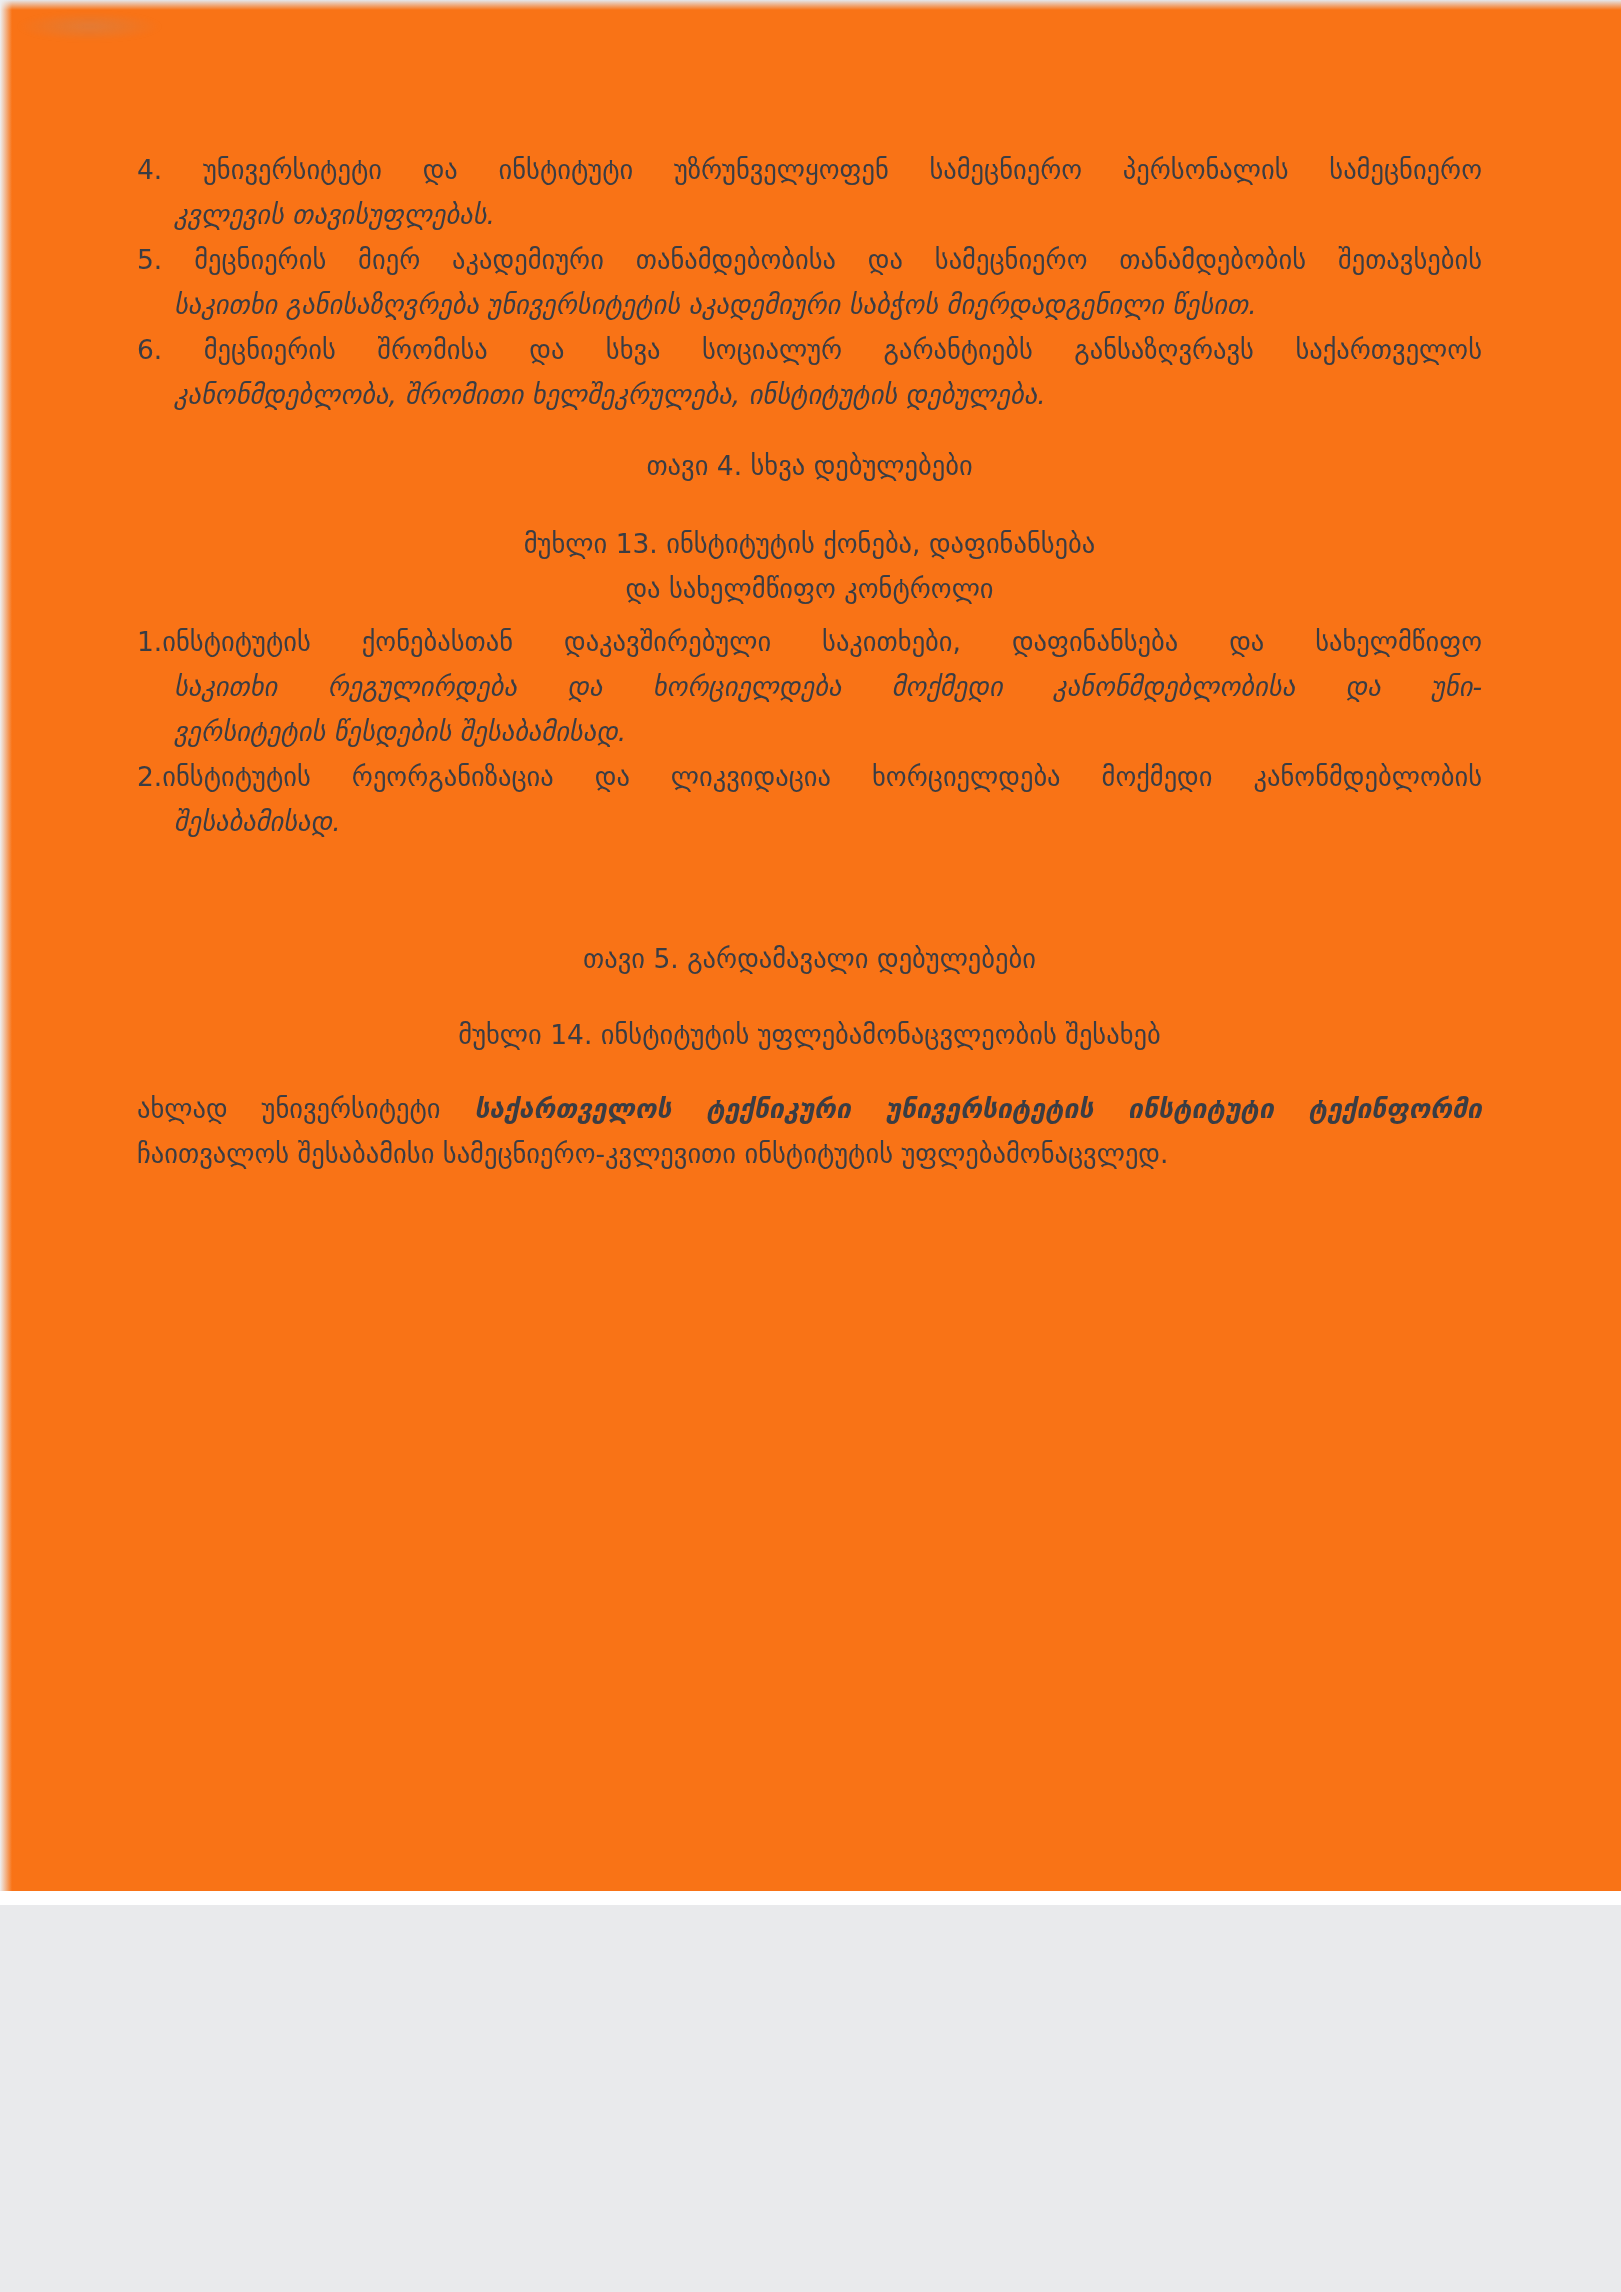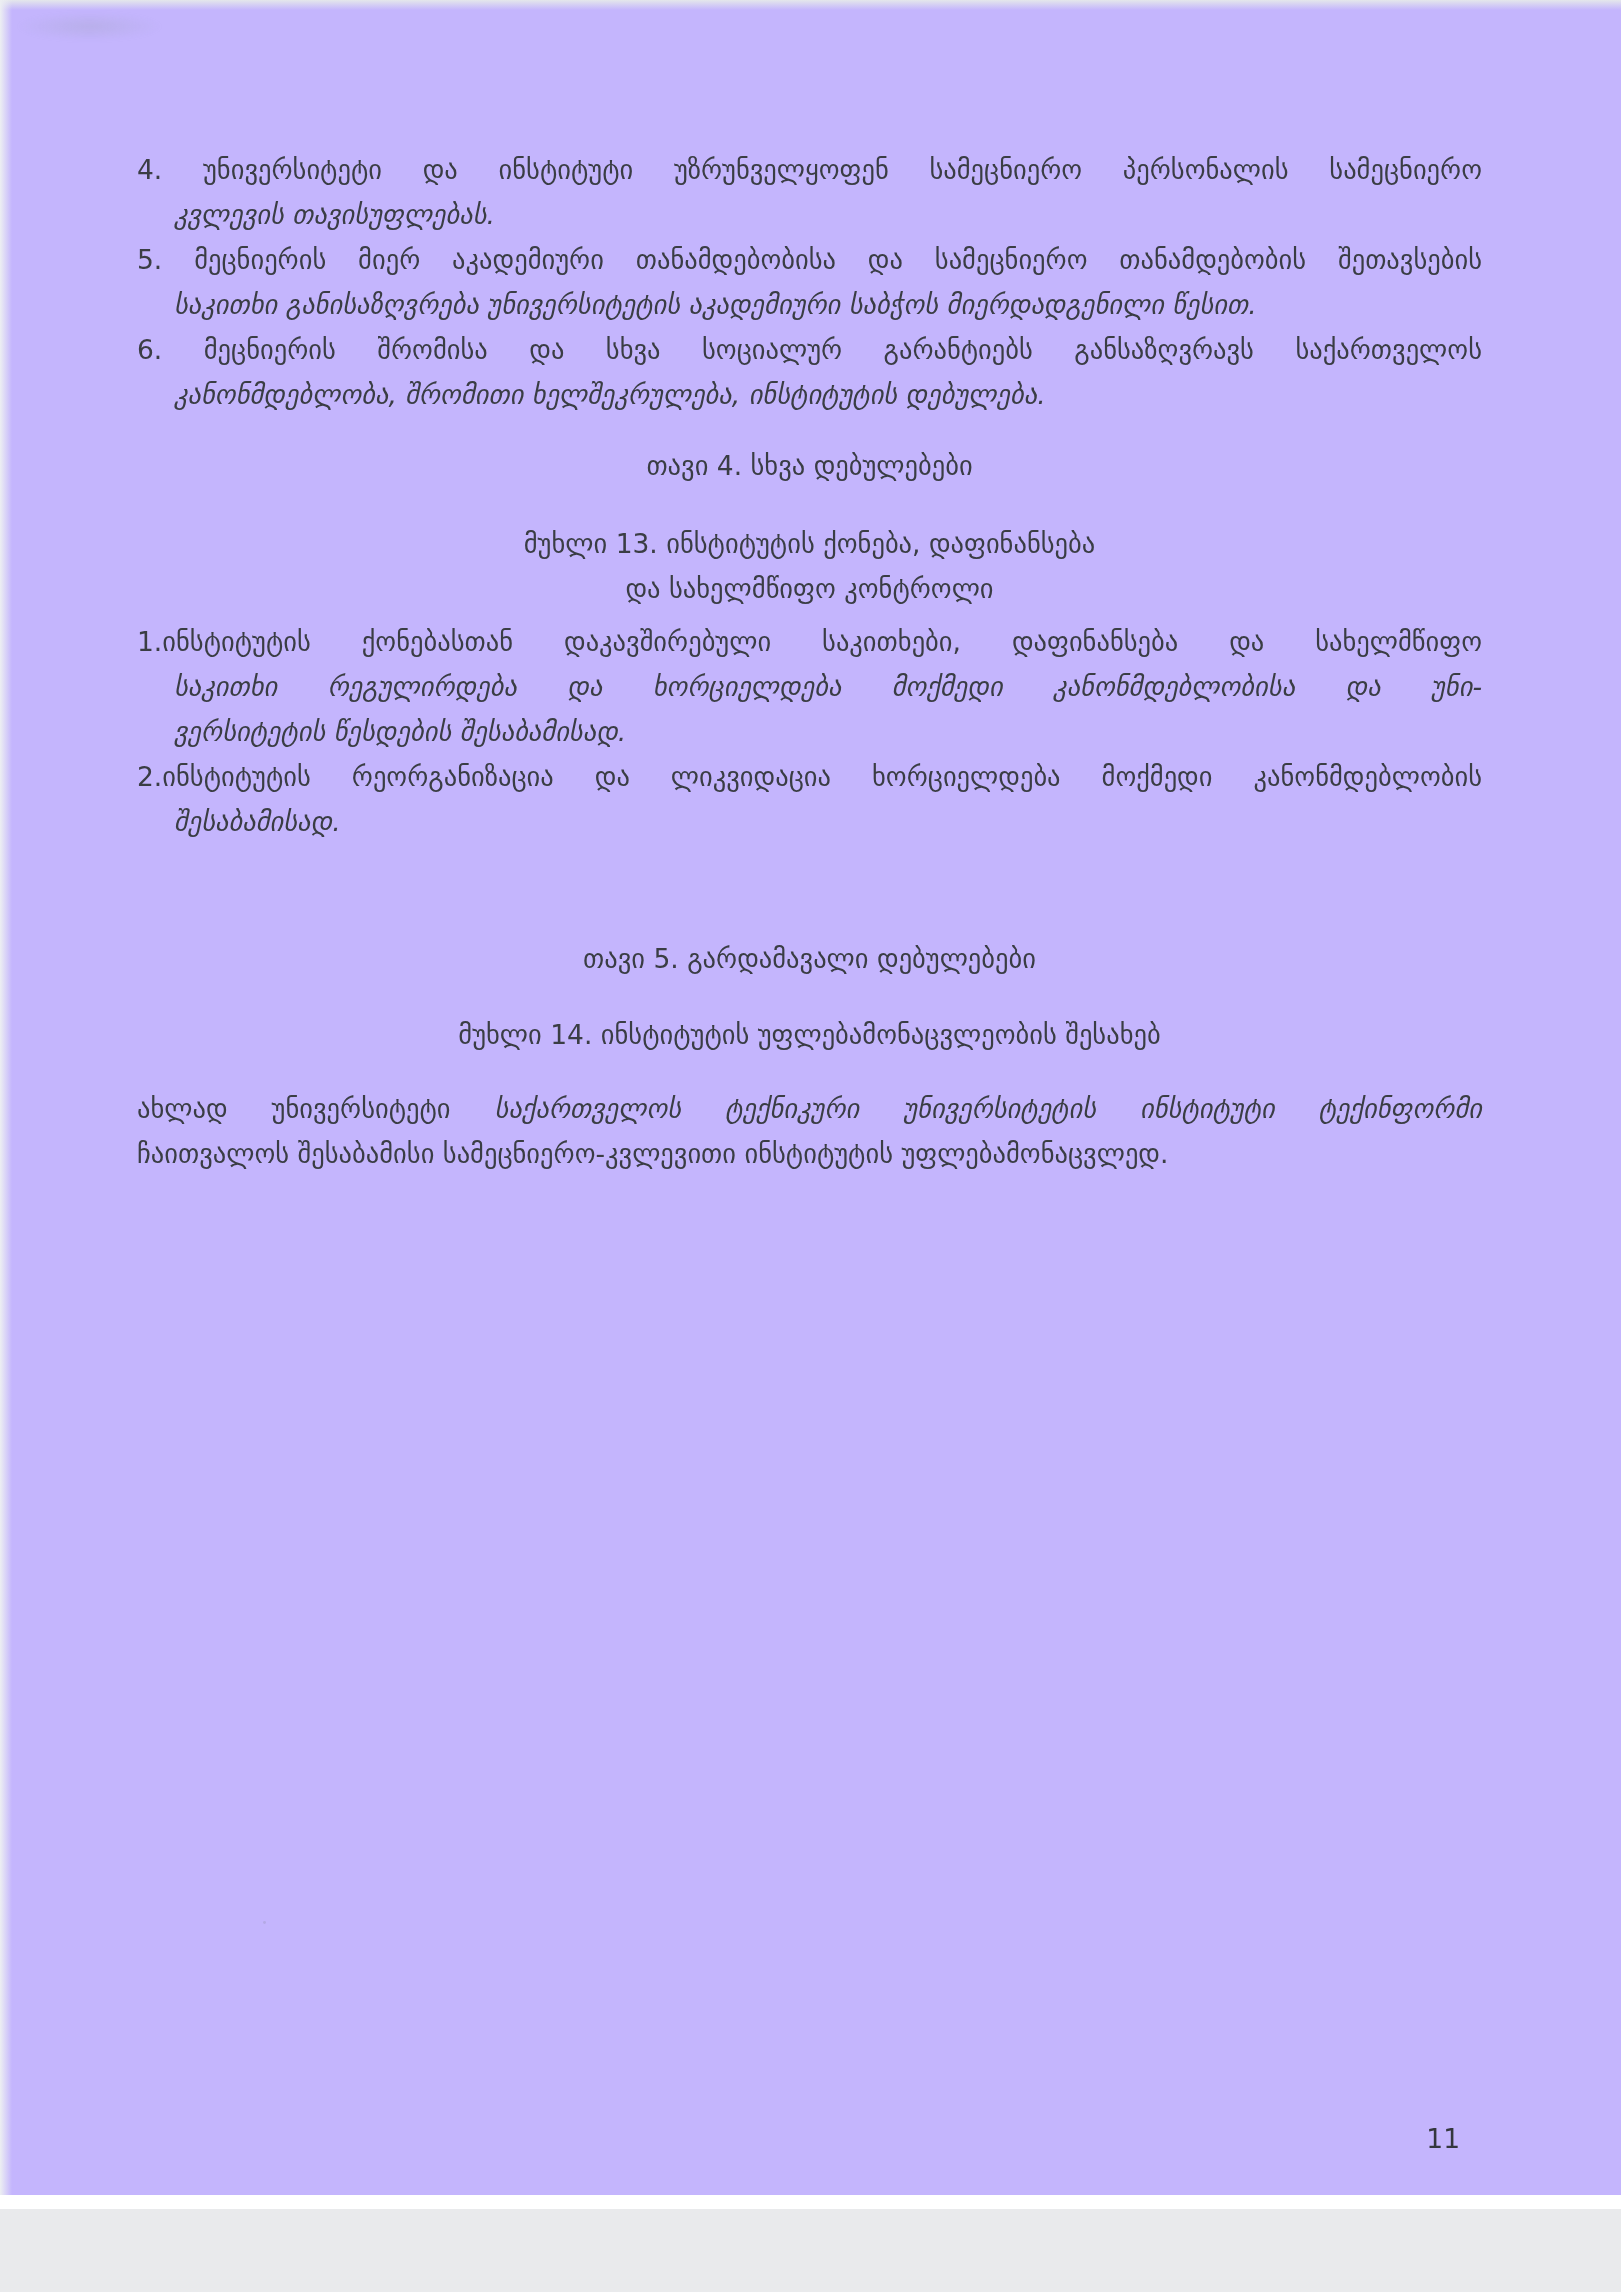--- a/index.html
+++ b/index.html
@@ -3,23 +3,23 @@
 <meta charset="utf-8">
 <style>
   html, body {
     margin: 0;
     padding: 0;
     background: #e9eaec;
   }
   .page {
     position: relative;
     width: 1621px;
-    height: 2209px;
+    height: 1905px;
     margin: 0 auto;
-    background: #c4b5fd;
+    background: #f97316;
     overflow: hidden;
     font-family: "DejaVu Sans", sans-serif;
     color: #3a3d44;
   }
   
   .top-edge {
     position: absolute; top: 0; left: 0; right: 0; height: 9.8px;
     background: linear-gradient(#e4e7eb, rgba(245,246,248,0));
   }
   .left-edge {
@@ -71,21 +71,21 @@
   }
   .sec-chapter4   { margin-top: 25.5px; }
   .sec-article13  { margin-top: 33px; }
   .list-mid       { margin-top: 8px; }
   .sec-chapter5   { margin-top: 92px; }
   .sec-article14  { margin-top: 31px; }
   .final-para     { margin-top: 29px; }
 
   .emphasis {
     font-style: italic;
-    font-weight: normal;
+    font-weight: bold;
   }
   .page-number {
     position: absolute;
     right: 161px;
     top: 2123px;
     font-size: 26.5px;
     color: #34373e;
   }
 </style>
 </head>

